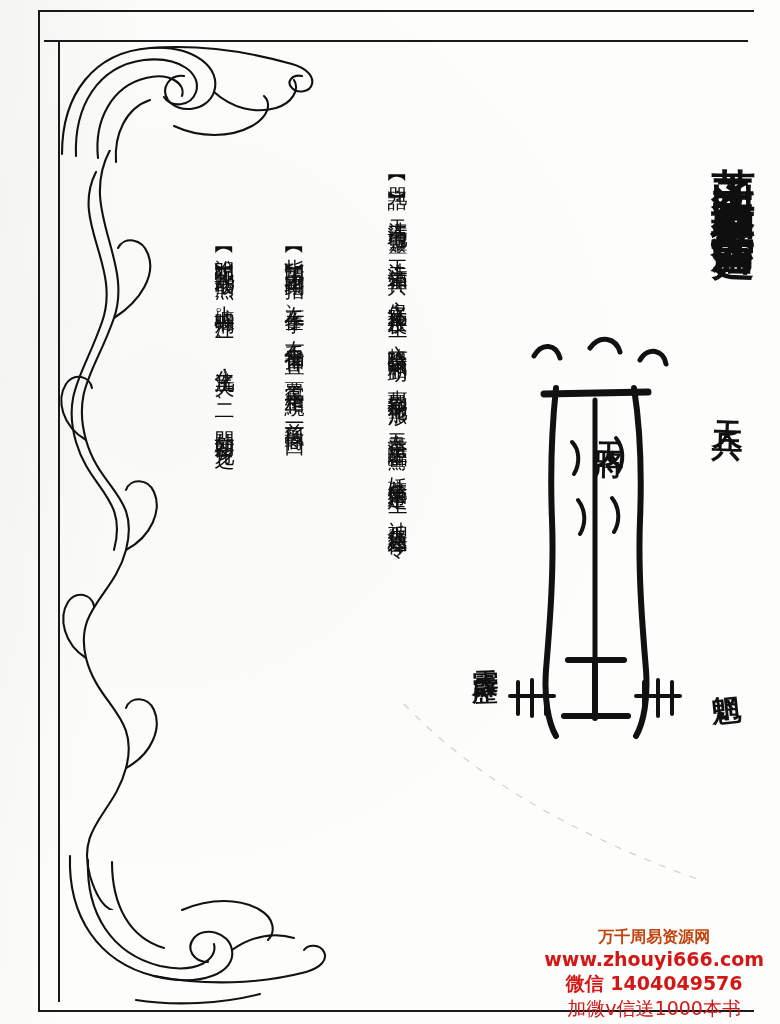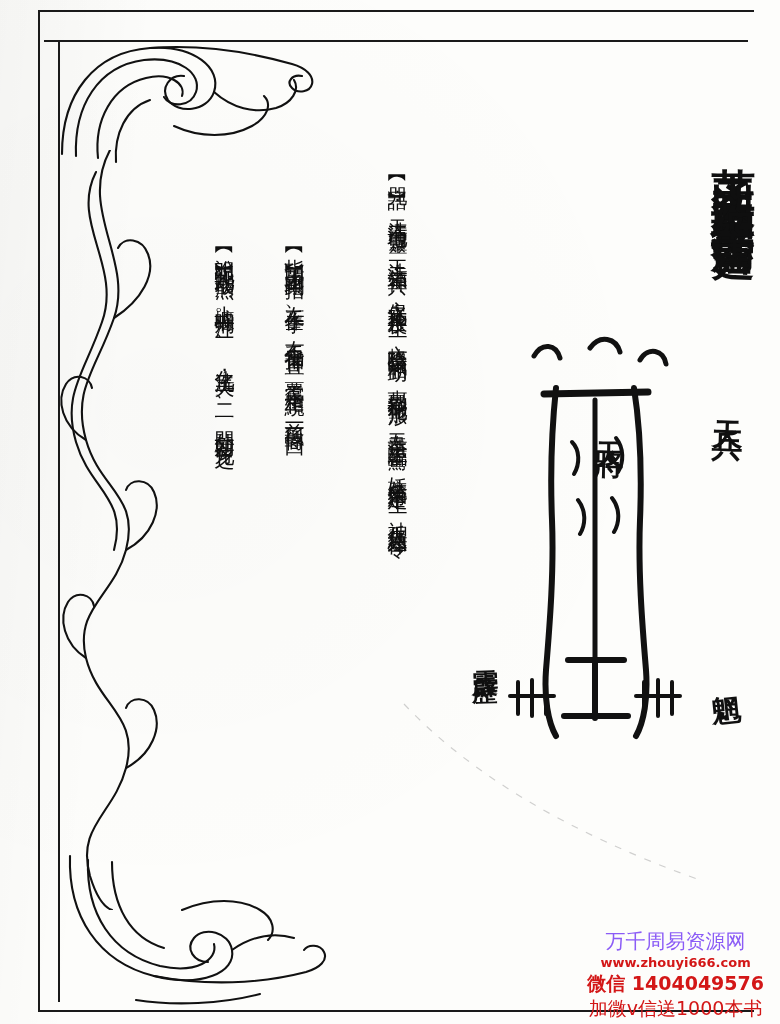--- a/index.html
+++ b/index.html
@@ -117,22 +117,22 @@
   #watermark {
     position: absolute;
     right: 16px;
     bottom: 4px;
     text-align: center;
     font-family: "DejaVu Sans", sans-serif;
     line-height: 1.28;
     z-index: 5;
   }
   #watermark .wm-line { white-space: nowrap; }
-  .wm-1 { font-size: 20px; font-weight: normal; color: #8b5cf6; }
-  .wm-2 { font-size: 13px; font-weight: bold; color: #d31717; }
+  .wm-1 { font-size: 16px; font-weight: bold; color: #c2410c; }
+  .wm-2 { font-size: 19px; font-weight: bold; color: #d31717; }
   .wm-3 { font-size: 19px; font-weight: bold; color: #d31717; }
   .wm-4 { font-size: 19px; font-weight: normal; color: #d31717; }
 
   
   #pencil-arc {
     position: absolute;
     right: 60px;
     bottom: 120px;
     width: 320px;
     height: 220px;

